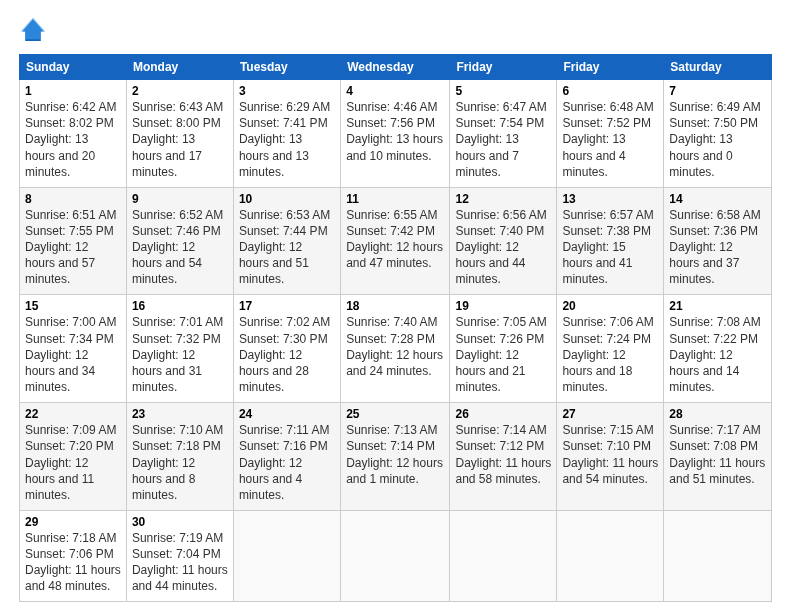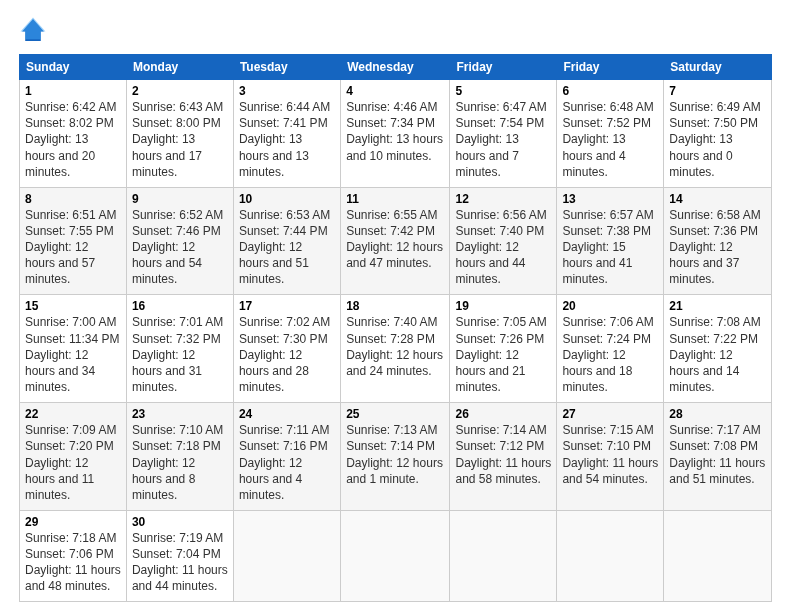--- a/index.html
+++ b/index.html
@@ -140,30 +140,30 @@
             <span class="day-num">2</span>
           <div class="day-info">
             <span>Sunrise: 6:43 AM</span><br>
             <span>Sunset: 8:00 PM</span><br>
             <span>Daylight: 13 hours and 17 minutes.</span>
           </div>
           </td>
           <td>
             <span class="day-num">3</span>
           <div class="day-info">
-            <span>Sunrise: 6:44 AM</span><br>
+            <span>Sunrise: 6:29 AM</span><br>
             <span>Sunset: 7:41 PM</span><br>
             <span>Daylight: 13 hours and 13 minutes.</span>
           </div>
           </td>
           <td>
             <span class="day-num">4</span>
           <div class="day-info">
             <span>Sunrise: 4:46 AM</span><br>
-            <span>Sunset: 7:34 PM</span><br>
+            <span>Sunset: 7:56 PM</span><br>
             <span>Daylight: 13 hours and 10 minutes.</span>
           </div>
           </td>
           <td>
             <span class="day-num">5</span>
           <div class="day-info">
             <span>Sunrise: 6:47 AM</span><br>
             <span>Sunset: 7:54 PM</span><br>
             <span>Daylight: 13 hours and 7 minutes.</span>
           </div>
@@ -241,21 +241,21 @@
             <span>Sunset: 7:36 PM</span><br>
             <span>Daylight: 12 hours and 37 minutes.</span>
           </div>
           </td>
         </tr>
         <tr>
           <td>
             <span class="day-num">15</span>
           <div class="day-info">
             <span>Sunrise: 7:00 AM</span><br>
-            <span>Sunset: 11:34 PM</span><br>
+            <span>Sunset: 7:34 PM</span><br>
             <span>Daylight: 12 hours and 34 minutes.</span>
           </div>
           </td>
           <td>
             <span class="day-num">16</span>
           <div class="day-info">
             <span>Sunrise: 7:01 AM</span><br>
             <span>Sunset: 7:32 PM</span><br>
             <span>Daylight: 12 hours and 31 minutes.</span>
           </div>

